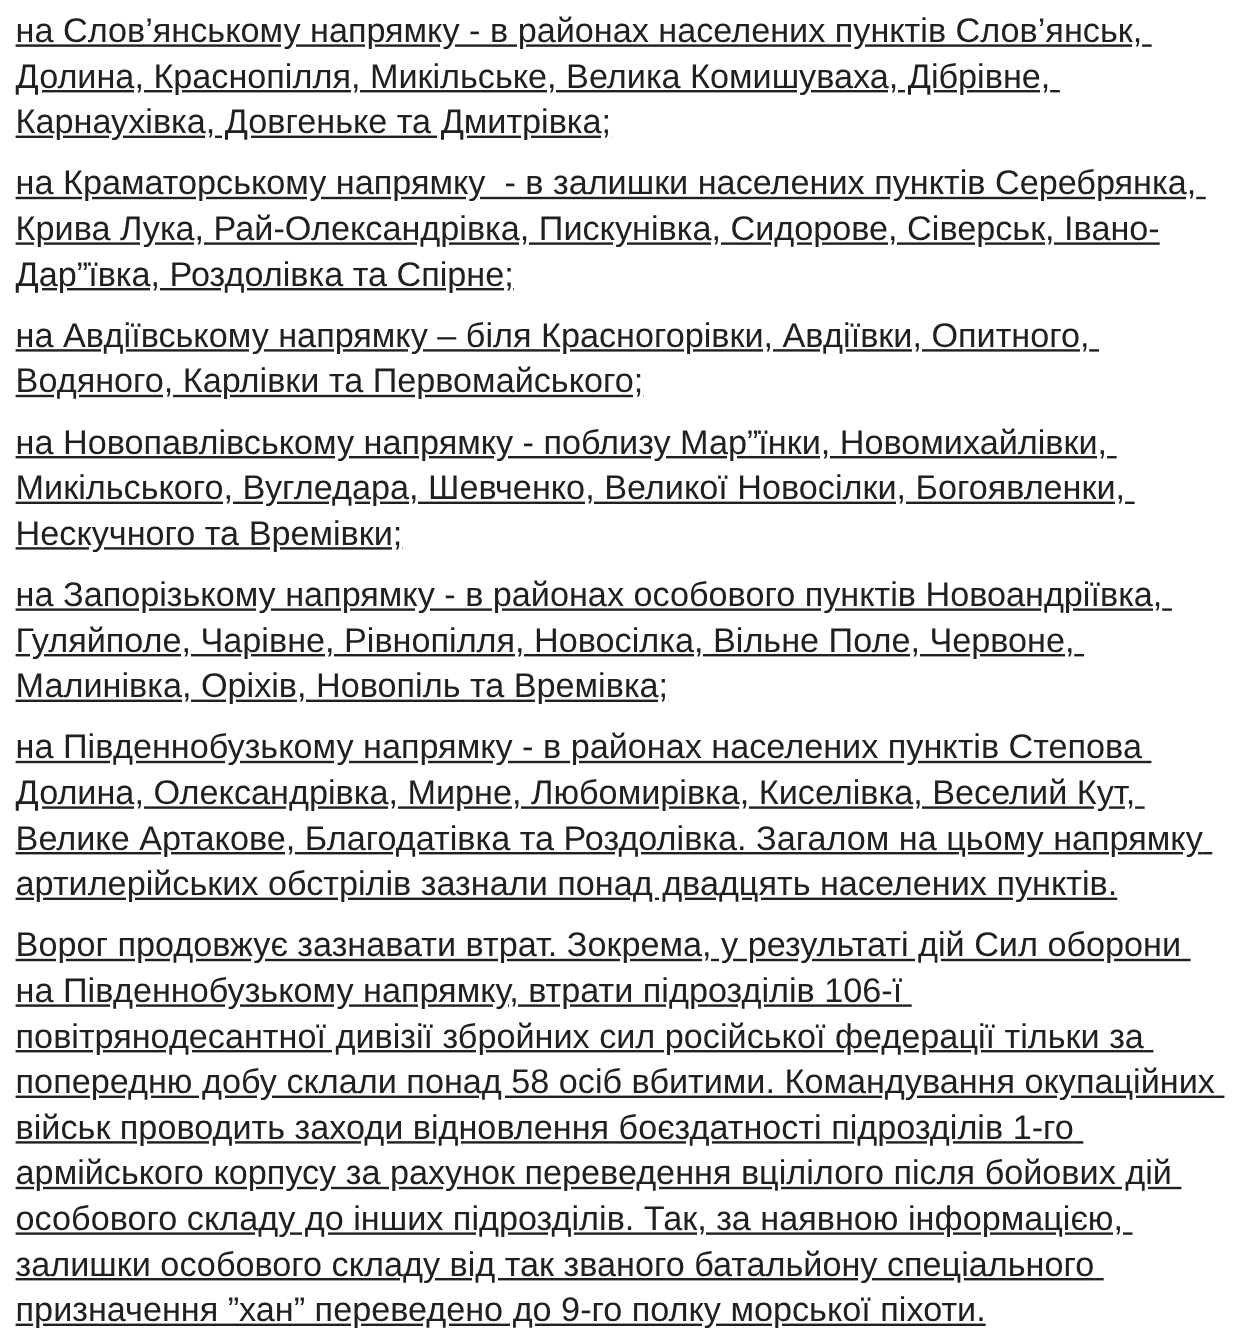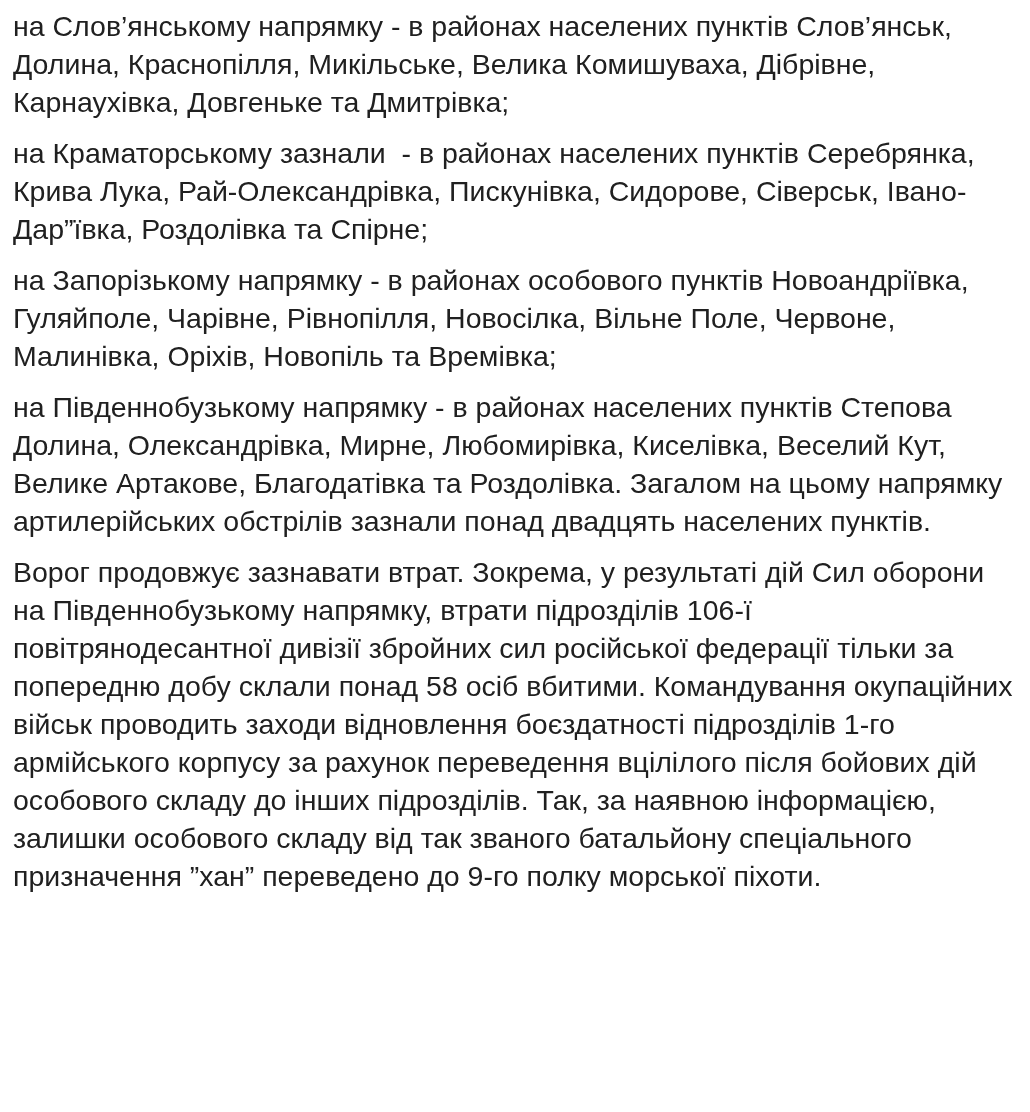--- a/index.html
+++ b/index.html
@@ -16,24 +16,27 @@
     font-family: "Liberation Sans", "DejaVu Sans", sans-serif;
     font-size: 28.5px;
     line-height: 38px;
     color: #202020;
     letter-spacing: 0px;
   }
   .report-paragraph {
     margin: 0 0 13px 0;
     white-space: pre-wrap; 
     text-align: left;
+    text-decoration: underline;
   }
 </style>
 </head>
 <body>
 
 <div class="page">
   <p class="report-paragraph">на Слов’янському напрямку - в районах населених пунктів Слов’янськ, Долина, Краснопілля, Микільське, Велика Комишуваха, Дібрівне, Карнаухівка, Довгеньке та Дмитрівка;</p>
-  <p class="report-paragraph">на Краматорському зазнали  - в районах населених пунктів Серебрянка, Крива Лука, Рай-Олександрівка, Пискунівка, Сидорове, Сіверськ, Івано-Дар”ївка, Роздолівка та Спірне;</p>
+  <p class="report-paragraph">на Краматорському напрямку  - в залишки населених пунктів Серебрянка, Крива Лука, Рай-Олександрівка, Пискунівка, Сидорове, Сіверськ, Івано-Дар”ївка, Роздолівка та Спірне;</p>
+  <p class="report-paragraph">на Авдіївському напрямку – біля Красногорівки, Авдіївки, Опитного, Водяного, Карлівки та Первомайського;</p>
+  <p class="report-paragraph">на Новопавлівському напрямку - поблизу Мар”їнки, Новомихайлівки, Микільського, Вугледара, Шевченко, Великої Новосілки, Богоявленки, Нескучного та Времівки;</p>
   <p class="report-paragraph">на Запорізькому напрямку - в районах особового пунктів Новоандріївка, Гуляйполе, Чарівне, Рівнопілля, Новосілка, Вільне Поле, Червоне, Малинівка, Оріхів, Новопіль та Времівка;</p>
   <p class="report-paragraph">на Південнобузькому напрямку - в районах населених пунктів Степова Долина, Олександрівка, Мирне, Любомирівка, Киселівка, Веселий Кут, Велике Артакове, Благодатівка та Роздолівка. Загалом на цьому напрямку артилерійських обстрілів зазнали понад двадцять населених пунктів.</p>
   <p class="report-paragraph">Ворог продовжує зазнавати втрат. Зокрема, у результаті дій Сил оборони на Південнобузькому напрямку, втрати підрозділів 106-ї повітрянодесантної дивізії збройних сил російської федерації тільки за попередню добу склали понад 58 осіб вбитими. Командування окупаційних військ проводить заходи відновлення боєздатності підрозділів 1-го армійського корпусу за рахунок переведення вцілілого після бойових дій особового складу до інших підрозділів. Так, за наявною інформацією, залишки особового складу від так званого батальйону спеціального призначення ”хан” переведено до 9-го полку морської піхоти.</p>
 </div>
 
 </body></html>

